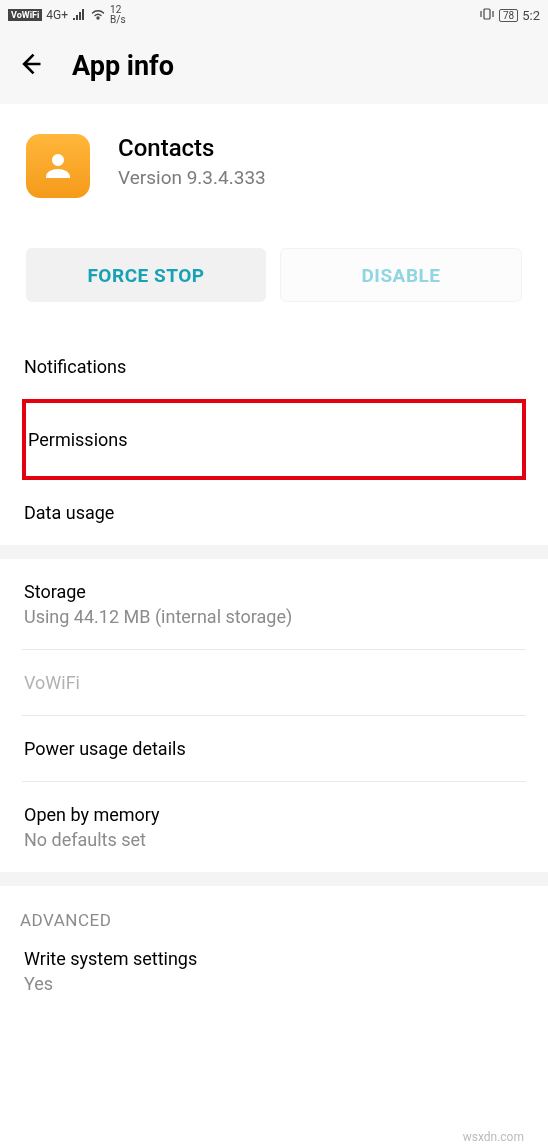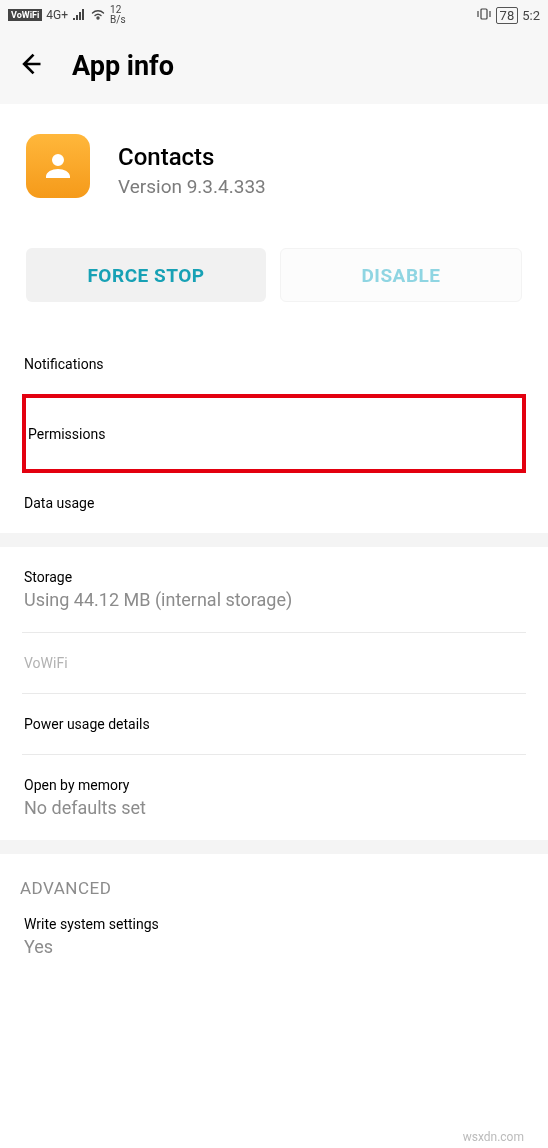--- a/index.html
+++ b/index.html
@@ -44,21 +44,21 @@
       font-weight: bold;
     }
     .signal-text {
       font-size: 12px;
       line-height: 1;
     }
     .battery-box {
       border: 1px solid #555;
       border-radius: 2px;
       padding: 0 3px;
-      font-size: 13px;
+      font-size: 10px;
     }
     .header {
       background: #f7f7f7;
       padding: 20px 16px 22px;
       display: flex;
       align-items: center;
       gap: 28px;
     }
     .back-arrow svg {
       width: 28px;
@@ -67,21 +67,21 @@
       stroke-width: 2.3;
       fill: none;
     }
     .header-title {
       font-size: 27px;
       font-weight: 700;
       color: #000;
     }
     .app-row {
       display: flex;
-      align-items: flex-end;
+      align-items: flex-start;
       padding: 30px 26px 20px;
       gap: 28px;
     }
     .app-icon {
       width: 64px;
       height: 64px;
       border-radius: 14px;
       background: linear-gradient(180deg, #ffb73b 0%, #f59a1a 100%);
       display: flex;
       align-items: center;
@@ -126,21 +126,21 @@
     .btn-force {
       background: #f1f1f1;
       color: #17a1b5;
     }
     .list-item {
       padding: 22px 24px;
       display: flex;
       flex-direction: column;
     }
     .item-title {
-      font-size: 14px;
+      font-size: 18px;
       color: #000;
       font-weight: 400;
     }
     .item-sub {
       font-size: 18px;
       color: #8c8c8c;
       margin-top: 4px;
     }
     .highlight {
       border: 4px solid #e3000f;

